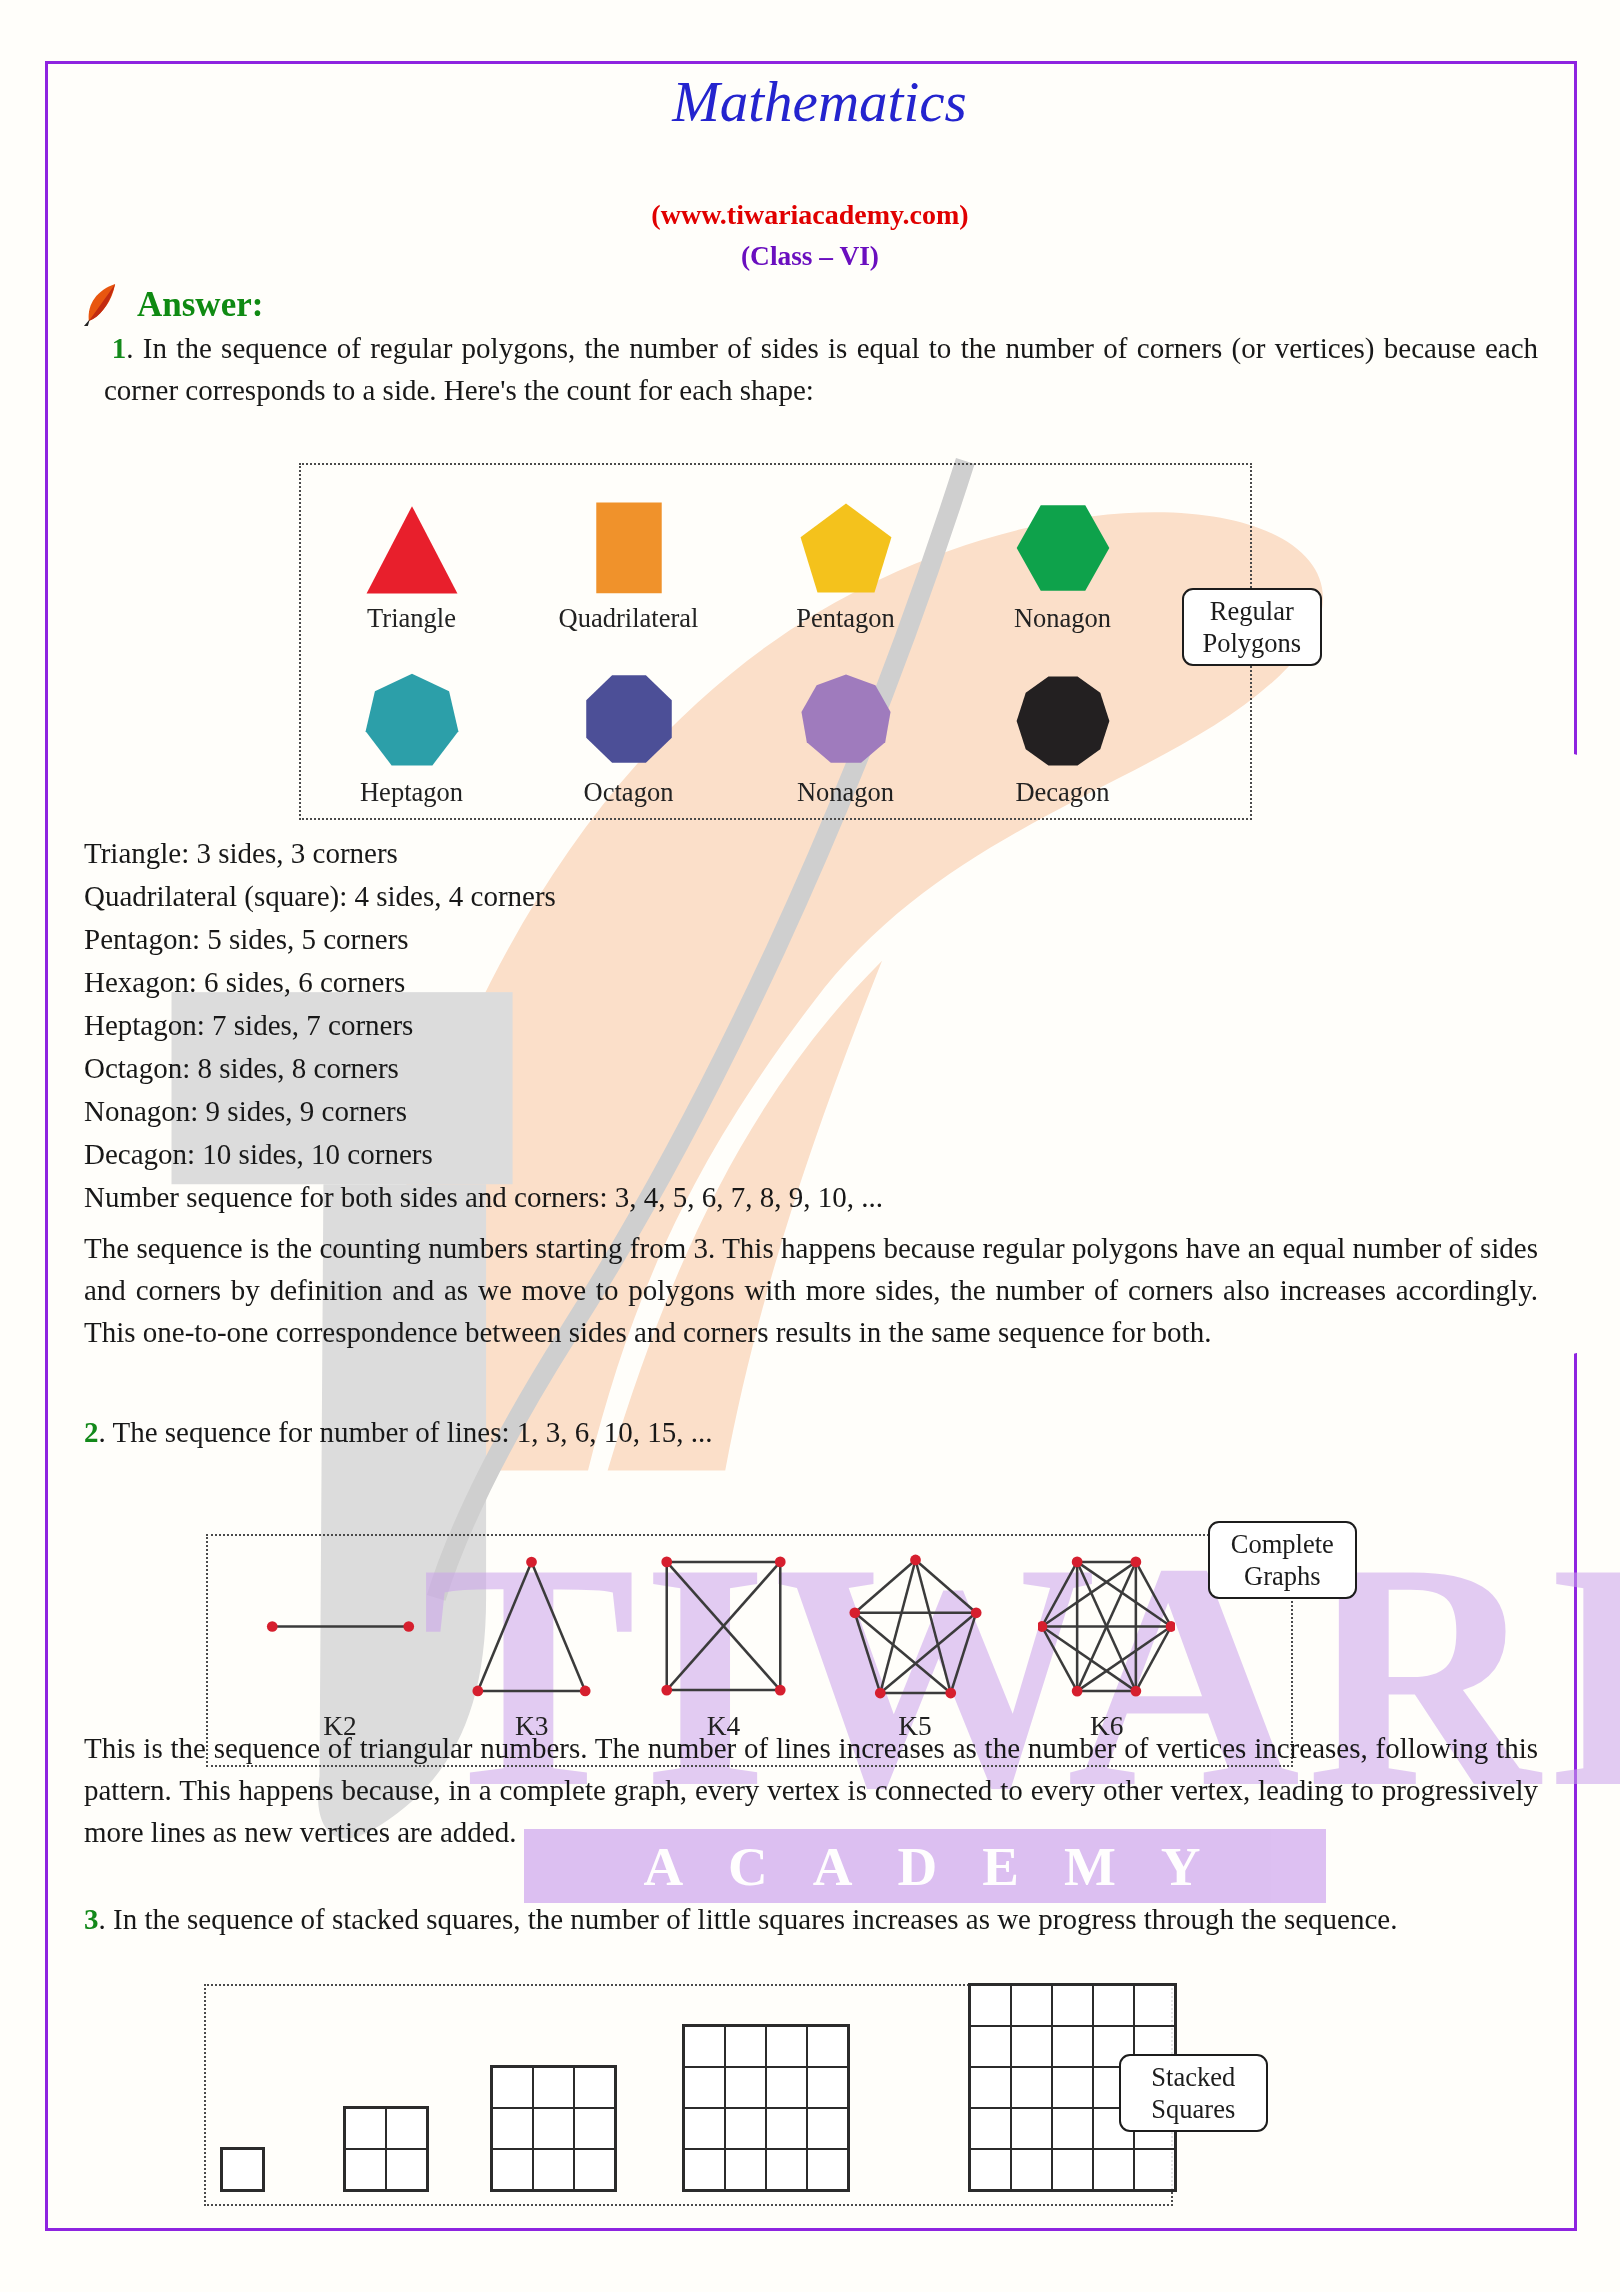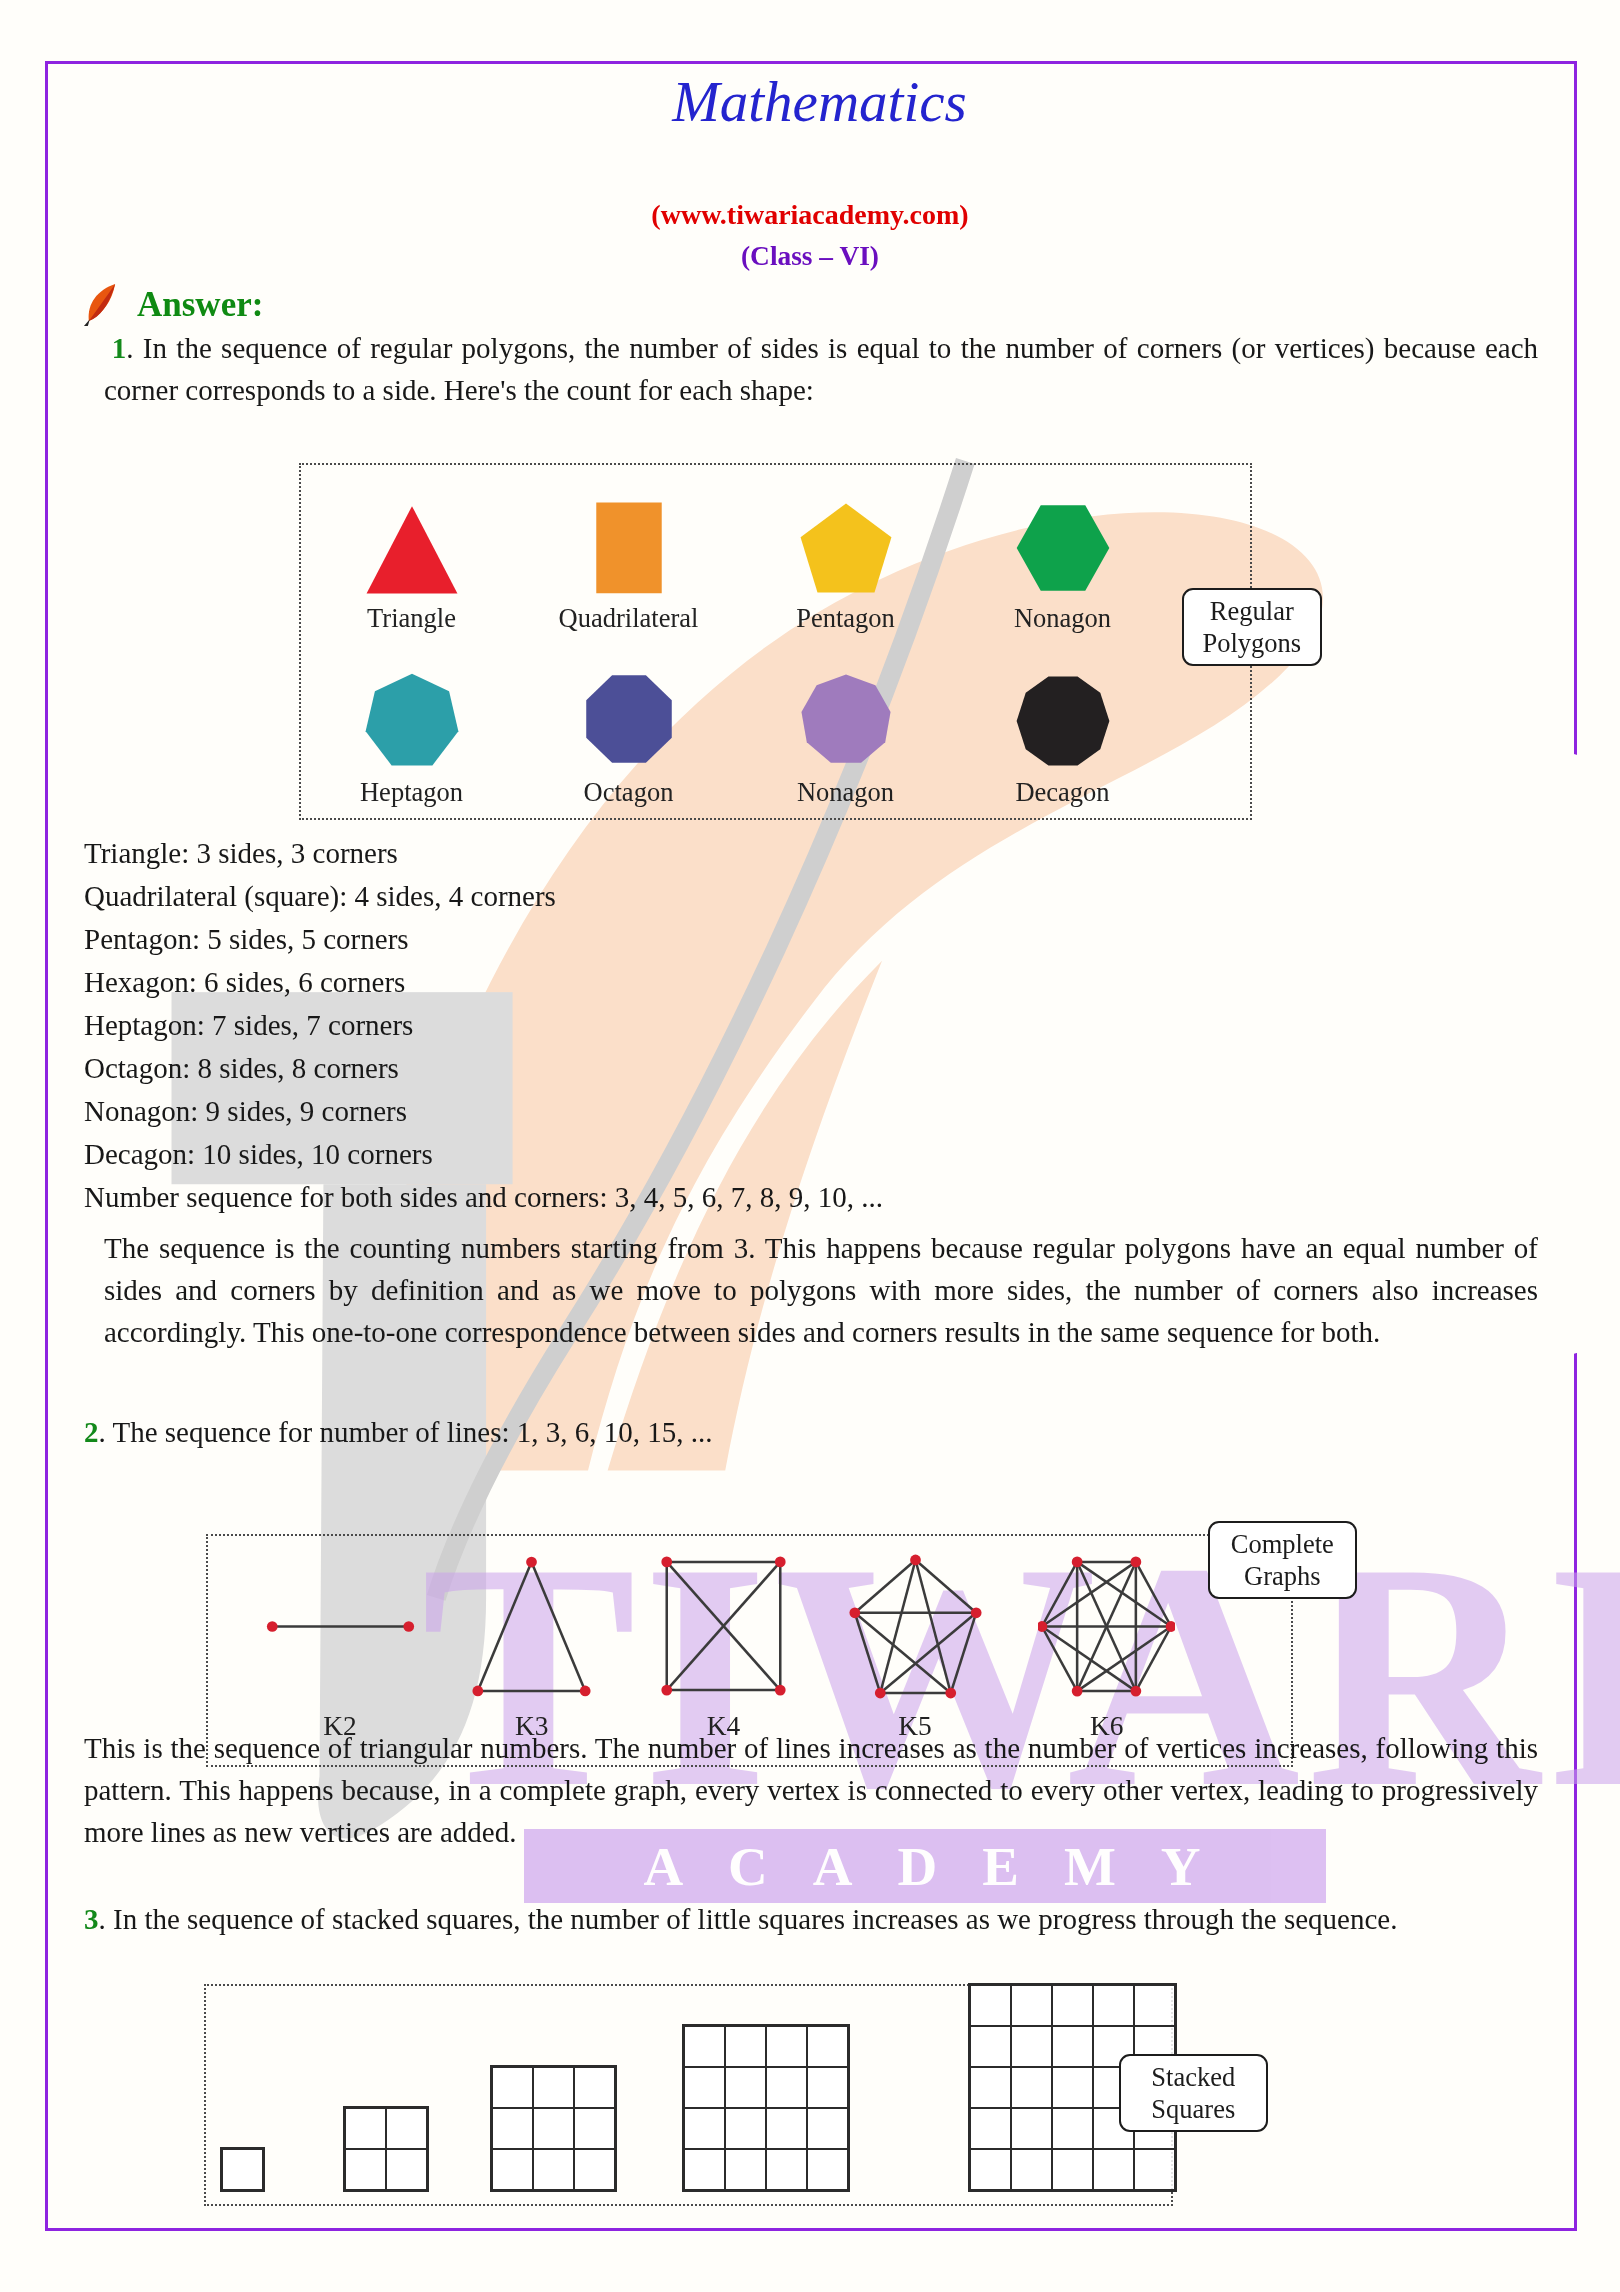--- a/index.html
+++ b/index.html
@@ -170,21 +170,21 @@
       <div>Quadrilateral (square): 4 sides, 4 corners</div>
       <div>Pentagon: 5 sides, 5 corners</div>
       <div>Hexagon: 6 sides, 6 corners</div>
       <div>Heptagon: 7 sides, 7 corners</div>
       <div>Octagon: 8 sides, 8 corners</div>
       <div>Nonagon: 9 sides, 9 corners</div>
       <div>Decagon: 10 sides, 10 corners</div>
       <div>Number sequence for both sides and corners: 3, 4, 5, 6, 7, 8, 9, 10, ...</div>
     </div>
 
-    <p class="para" style="top:1227px;margin-left:20px;">The sequence is the counting numbers starting from 3. This happens because regular polygons have an equal number of sides and corners by definition and as we move to polygons with more sides, the number of corners also increases accordingly. This one-to-one correspondence between sides and corners results in the same sequence for both.</p>
+    <p class="para" style="top:1227px;">The sequence is the counting numbers starting from 3. This happens because regular polygons have an equal number of sides and corners by definition and as we move to polygons with more sides, the number of corners also increases accordingly. This one-to-one correspondence between sides and corners results in the same sequence for both.</p>
 
     <p class="para" style="top:1411px;"><span class="gn">2</span><span>. The sequence for number of lines: 1, 3, 6, 10, 15, ...</span></p>
 
     <div class="figbox graphbox">
       <div class="graphrow">
         <div class="gcell">
           <div class="gshape">
               <svg class="gsvg" width="161" height="39" viewBox="0 0 164 40">
             <line x1="12" y1="20" x2="152" y2="20"></line>
                 <circle cx="12" cy="20" r="5.5"></circle>

